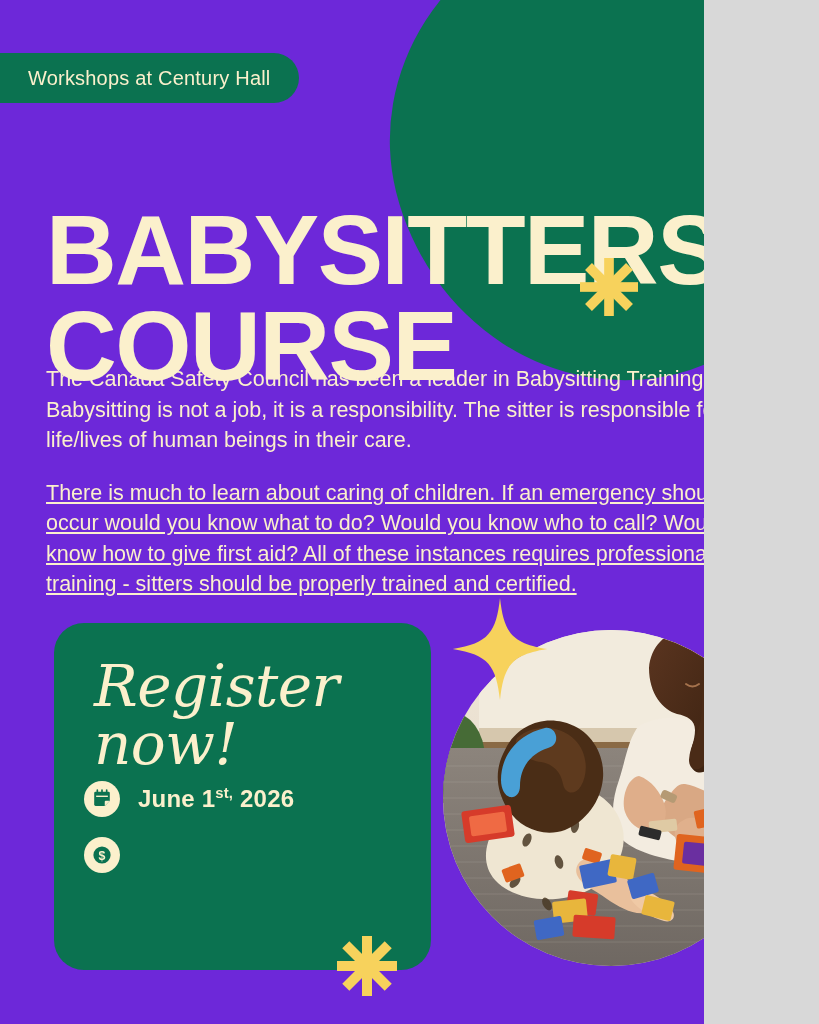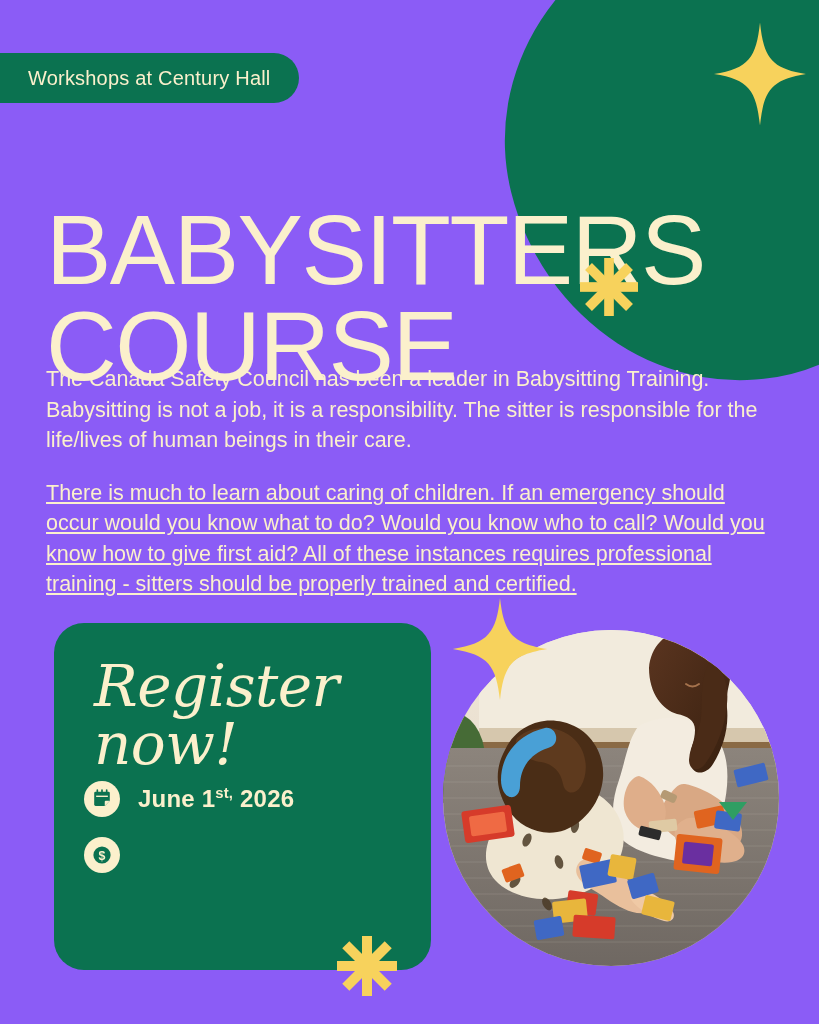--- a/index.html
+++ b/index.html
@@ -2,24 +2,24 @@
 <html><head>
 <meta charset="utf-8">
 <style>
   html, body {
     margin: 0;
     padding: 0;
     background: #d8d8d8;
   }
   #poster {
     position: relative;
-    width: 819px;
+    width: 704px;
     height: 1024px;
     overflow: hidden;
-    background: #8b5cf6;
+    background: #6d28d9;
     font-family: "Liberation Sans", sans-serif;
     -webkit-font-smoothing: antialiased;
   }
 
   
   .blob {
     position: absolute;
     top: -86px;
     right: -118px;
     width: 430px;
@@ -53,21 +53,21 @@
   
   .headline {
     position: absolute;
     left: 46px;
     top: 136px;
     width: 740px;
     z-index: 5;
     color: #FBF0CC;
     font-size: 98px;
     line-height: 0.98;
-    font-weight: 400;
+    font-weight: 700;
     letter-spacing: -1.5px;
     text-transform: uppercase;
   }
   .headline .l2 { display: block; }
 
   
   .body-copy {
     position: absolute;
     left: 46px;
     top: 364px;

